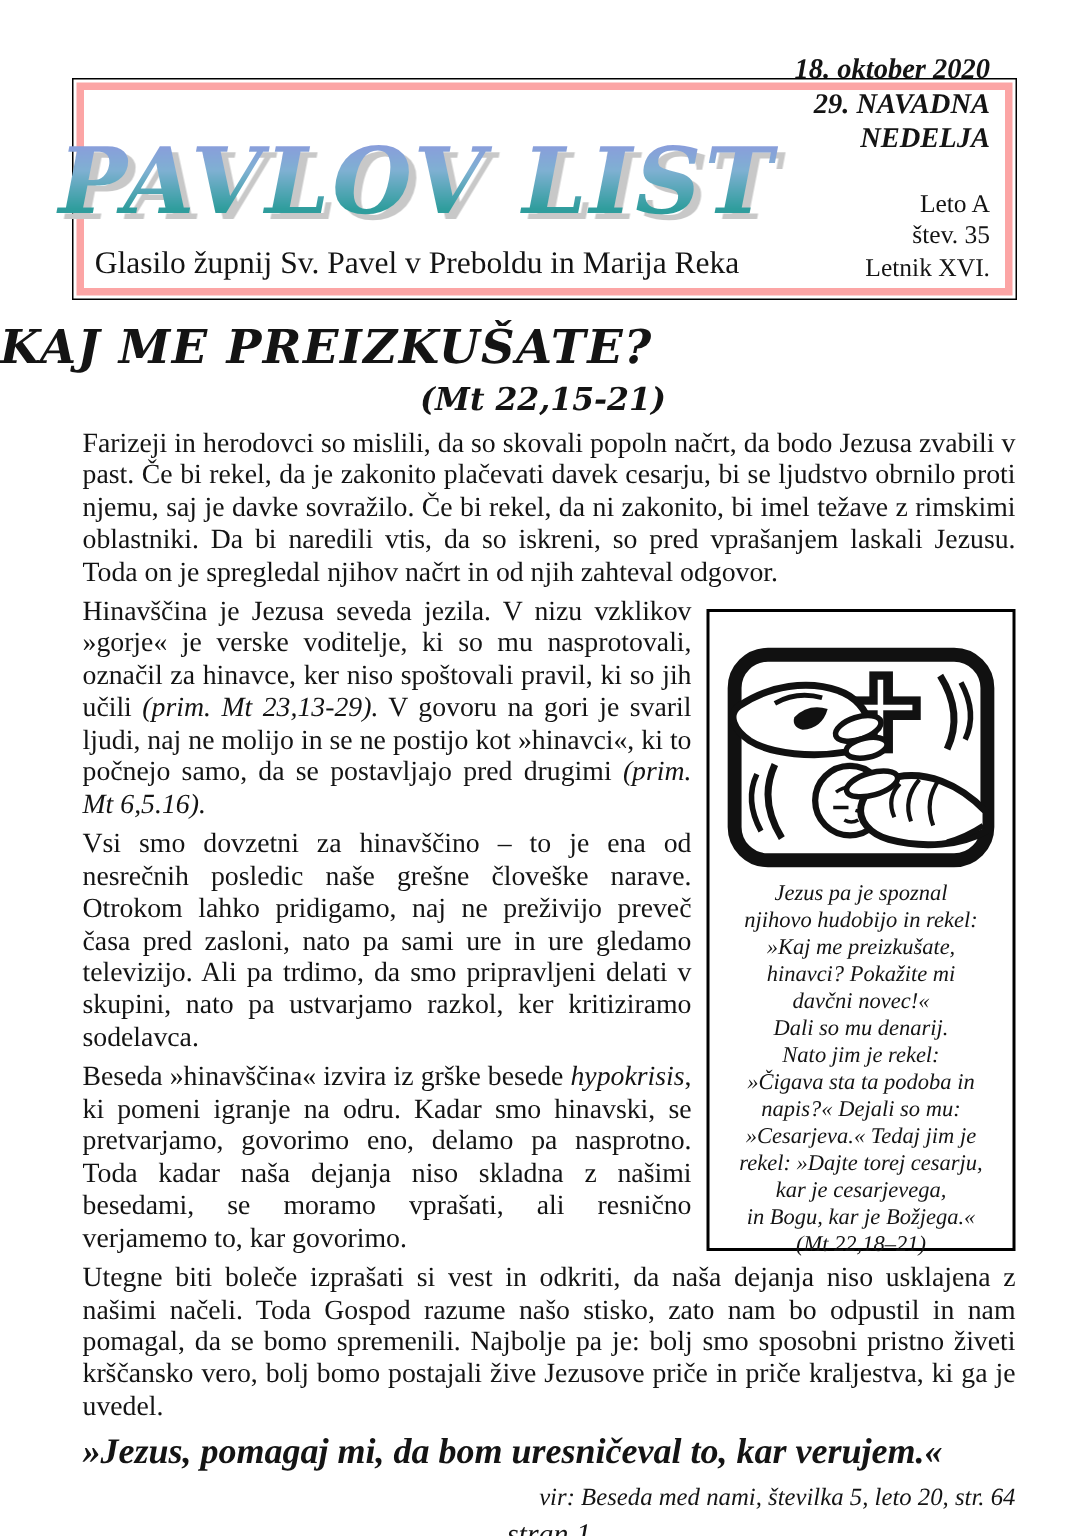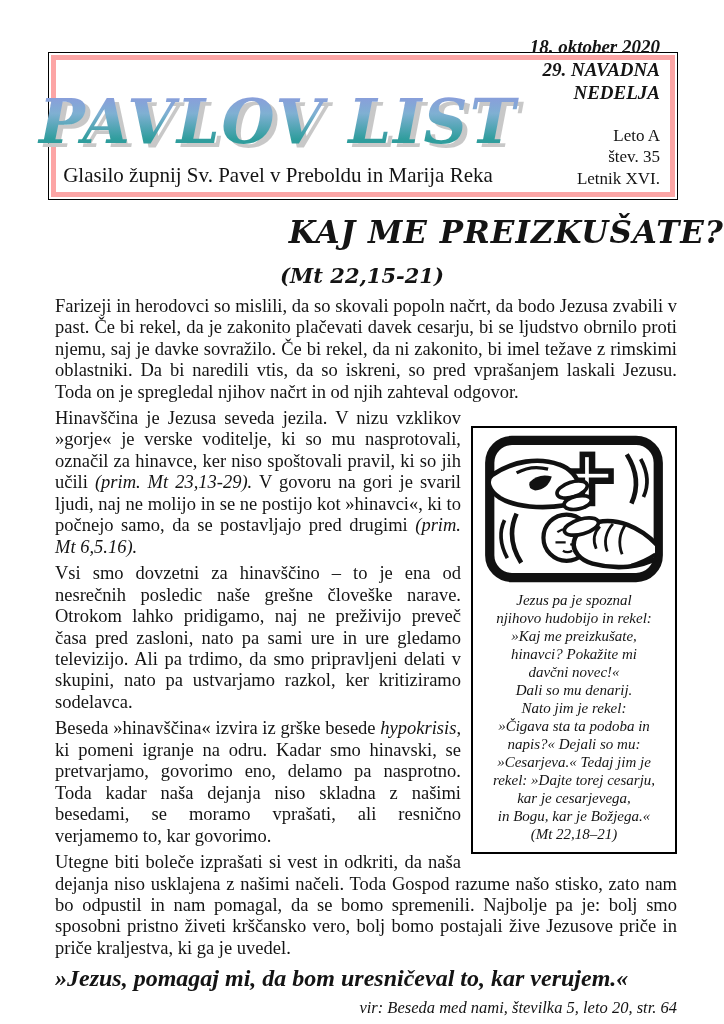--- a/index.html
+++ b/index.html
@@ -41,40 +41,40 @@
     width:168px; text-align:right; padding:2px 2px 0 0; flex-shrink:0;
   }
   .issue-bold {
     font-weight:bold; font-style:italic; font-size:19px; line-height:1.2;
     white-space:pre-line;
   }
   .issue-reg { font-size:17px; line-height:1.26; white-space:pre-line;margin-top:20px; }
 
   
   .article-title {
-    margin:15px 0 0 0; text-align:right;
+    margin:15px 0 0 0; text-align:left;
     font-family:"DejaVu Serif", serif;
     font-weight:bold; font-style:italic;
     font-size:31px; letter-spacing:1px; line-height:1.15;
   }
   .article-sub {
-    margin:13px 0 9px 0; text-align:center;
+    margin:3px 0 9px 0; text-align:center;
     font-family:"DejaVu Serif", serif;
     font-weight:bold; font-style:italic; font-size:21px; line-height:1.1;
   }
   .article {
     margin:0 47px 0 55px;
     font-size:18.5px; line-height:1.16; text-align:justify;
   }
   .article p { margin:0 0 5px 0; }
 
   
   .figure-box {
     float:right; width:206px; height:428px; box-sizing:border-box;
-    border:2.5px solid #000; margin:18px 0 6px 10px; padding:4px 5px;
+    border:2.5px solid #000; margin:8px 0 6px 10px; padding:20px 5px;
     background:#fff; text-align:center;
   }
   .figure-art { display:block; margin:2px auto 7px auto; }
   .figure-caption {
     font-style:italic; font-size:15px; line-height:1.2;
     text-align:center; white-space:pre-line;
   }
 
   
   .closing-quote {

